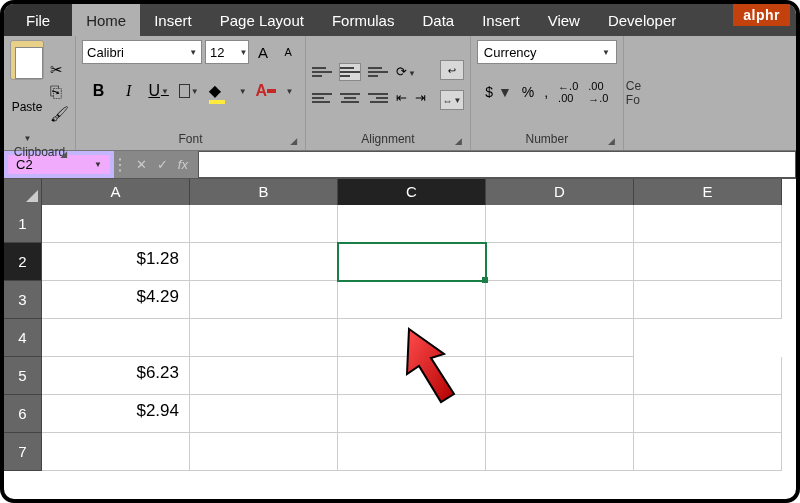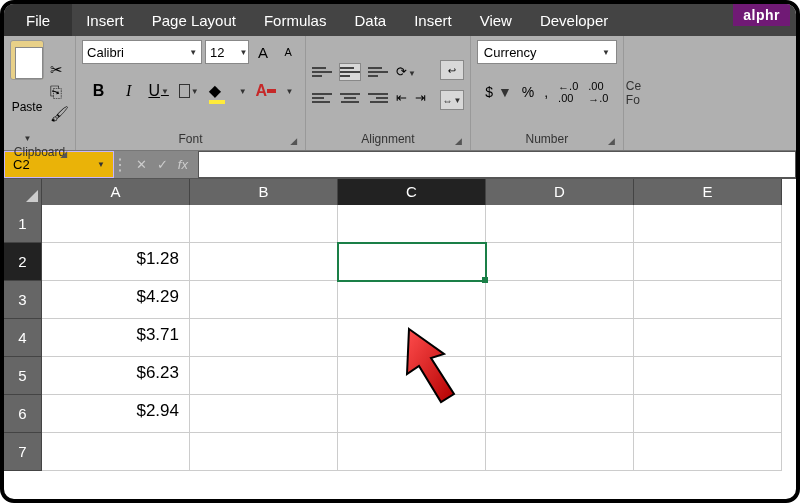--- a/index.html
+++ b/index.html
@@ -57,21 +57,21 @@
 .num-top { display: flex; }
 .num-sel { width: 140px; height: 24px; background: #fff; border: 1px solid #888; font-size: 13px; padding: 2px 6px; display: flex; align-items: center; justify-content: space-between; }
 .num-bot { display: flex; gap: 10px; margin-top: 10px; align-items: center; }
 .num-bot span { font-size: 14px; }
 
 
 .cells-edge { display: flex; flex-direction: column; justify-content: center; padding: 4px 2px; font-size: 12px; color: #333; }
 
 
 .fxbar { display: flex; height: 28px; background: #888; border-bottom: 1px solid #555; align-items: stretch; }
-.namebox { width: 110px; background: #eab308; border: 1px solid #c4b5fd; font-size: 13px; padding: 2px 8px; display: flex; align-items: center; justify-content: space-between; }
+.namebox { width: 110px; background: #f0abfc; border: 4px solid #c4b5fd; font-size: 13px; padding: 2px 8px; display: flex; align-items: center; justify-content: space-between; }
 .fx-handle { width: 12px; background: #888; display:flex; align-items:center; justify-content:center; color:#ccc; }
 .fx-btns { display: flex; align-items: center; gap: 10px; padding: 0 10px; color: #ccc; font-size: 13px; }
 .fx-input { flex: 1; background: #fff; border: 1px solid #555; }
 
 
 .grid { flex: 1; overflow: hidden; display: flex; flex-direction: column; }
 .col-hdrs { display: flex; height: 26px; }
 .corner { width: 38px; background: #666; border-right: 1px solid #444; position: relative; }
 .corner::after { content: ''; position: absolute; right: 3px; bottom: 3px; border: 6px solid transparent; border-right-color: #ccc; border-bottom-color: #ccc; }
 .ch { flex: 0 0 148px; background: #666; color: #fff; text-align: center; font-size: 15px; line-height: 26px; border-right: 1px solid #444; }
@@ -80,31 +80,32 @@
 .rh { width: 38px; background: #666; color: #fff; text-align: center; font-size: 15px; line-height: 38px; border-bottom: 1px solid #444; border-right: 1px solid #444; }
 .rh.sel { background: #222; }
 .cell { flex: 0 0 148px; border-right: 1px solid #ccc; border-bottom: 1px solid #ccc; font-size: 17px; padding: 6px 10px; text-align: right; color: #000; }
 .cell.selected { outline: 2px solid #1a7f47; outline-offset: -1px; background: #fff; position: relative; }
 .cell.selected::after { content: ''; position: absolute; right: -3px; bottom: -3px; width: 6px; height: 6px; background: #1a7f47; }
 
 
 .arrow { position: absolute; left: 395px; top: 320px; pointer-events: none; }
 
 
-.logo { position: absolute; top: 0; right: 6px; background: #701a75; color: #fff; font-size: 14px; padding: 3px 10px; font-weight: 600; letter-spacing: 0.5px; z-index: 10; }
+.logo { position: absolute; top: 0; right: 6px; background: #c2410c; color: #fff; font-size: 14px; padding: 3px 10px; font-weight: 600; letter-spacing: 0.5px; z-index: 10; }
 
 .col { display:flex; flex-direction:column; }
 </style>
 </head>
 <body>
 
 <div class="app">
 
   <div class="tabs">
     <div class="tab file">File</div>
+    <div class="tab active">Home</div>
     <div class="tab">Insert</div>
     <div class="tab">Page Layout</div>
     <div class="tab">Formulas</div>
     <div class="tab">Data</div>
     <div class="tab">Insert</div>
     <div class="tab">View</div>
     <div class="tab">Developer</div>
   </div>
 
   <div class="ribbon">
@@ -279,21 +280,20 @@
     <div class="row">
         <div class="rh">3</div>
         <div class="cell">$4.29</div>
         <div class="cell"></div>
         <div class="cell"></div>
         <div class="cell"></div>
         <div class="cell"></div>
       </div>
     <div class="row">
         <div class="rh">4</div>
-        <div class="cell">$3.71</div>
         <div class="cell"></div>
         <div class="cell"></div>
         <div class="cell"></div>
         <div class="cell"></div>
       </div>
     <div class="row">
         <div class="rh">5</div>
         <div class="cell">$6.23</div>
         <div class="cell"></div>
         <div class="cell"></div>

